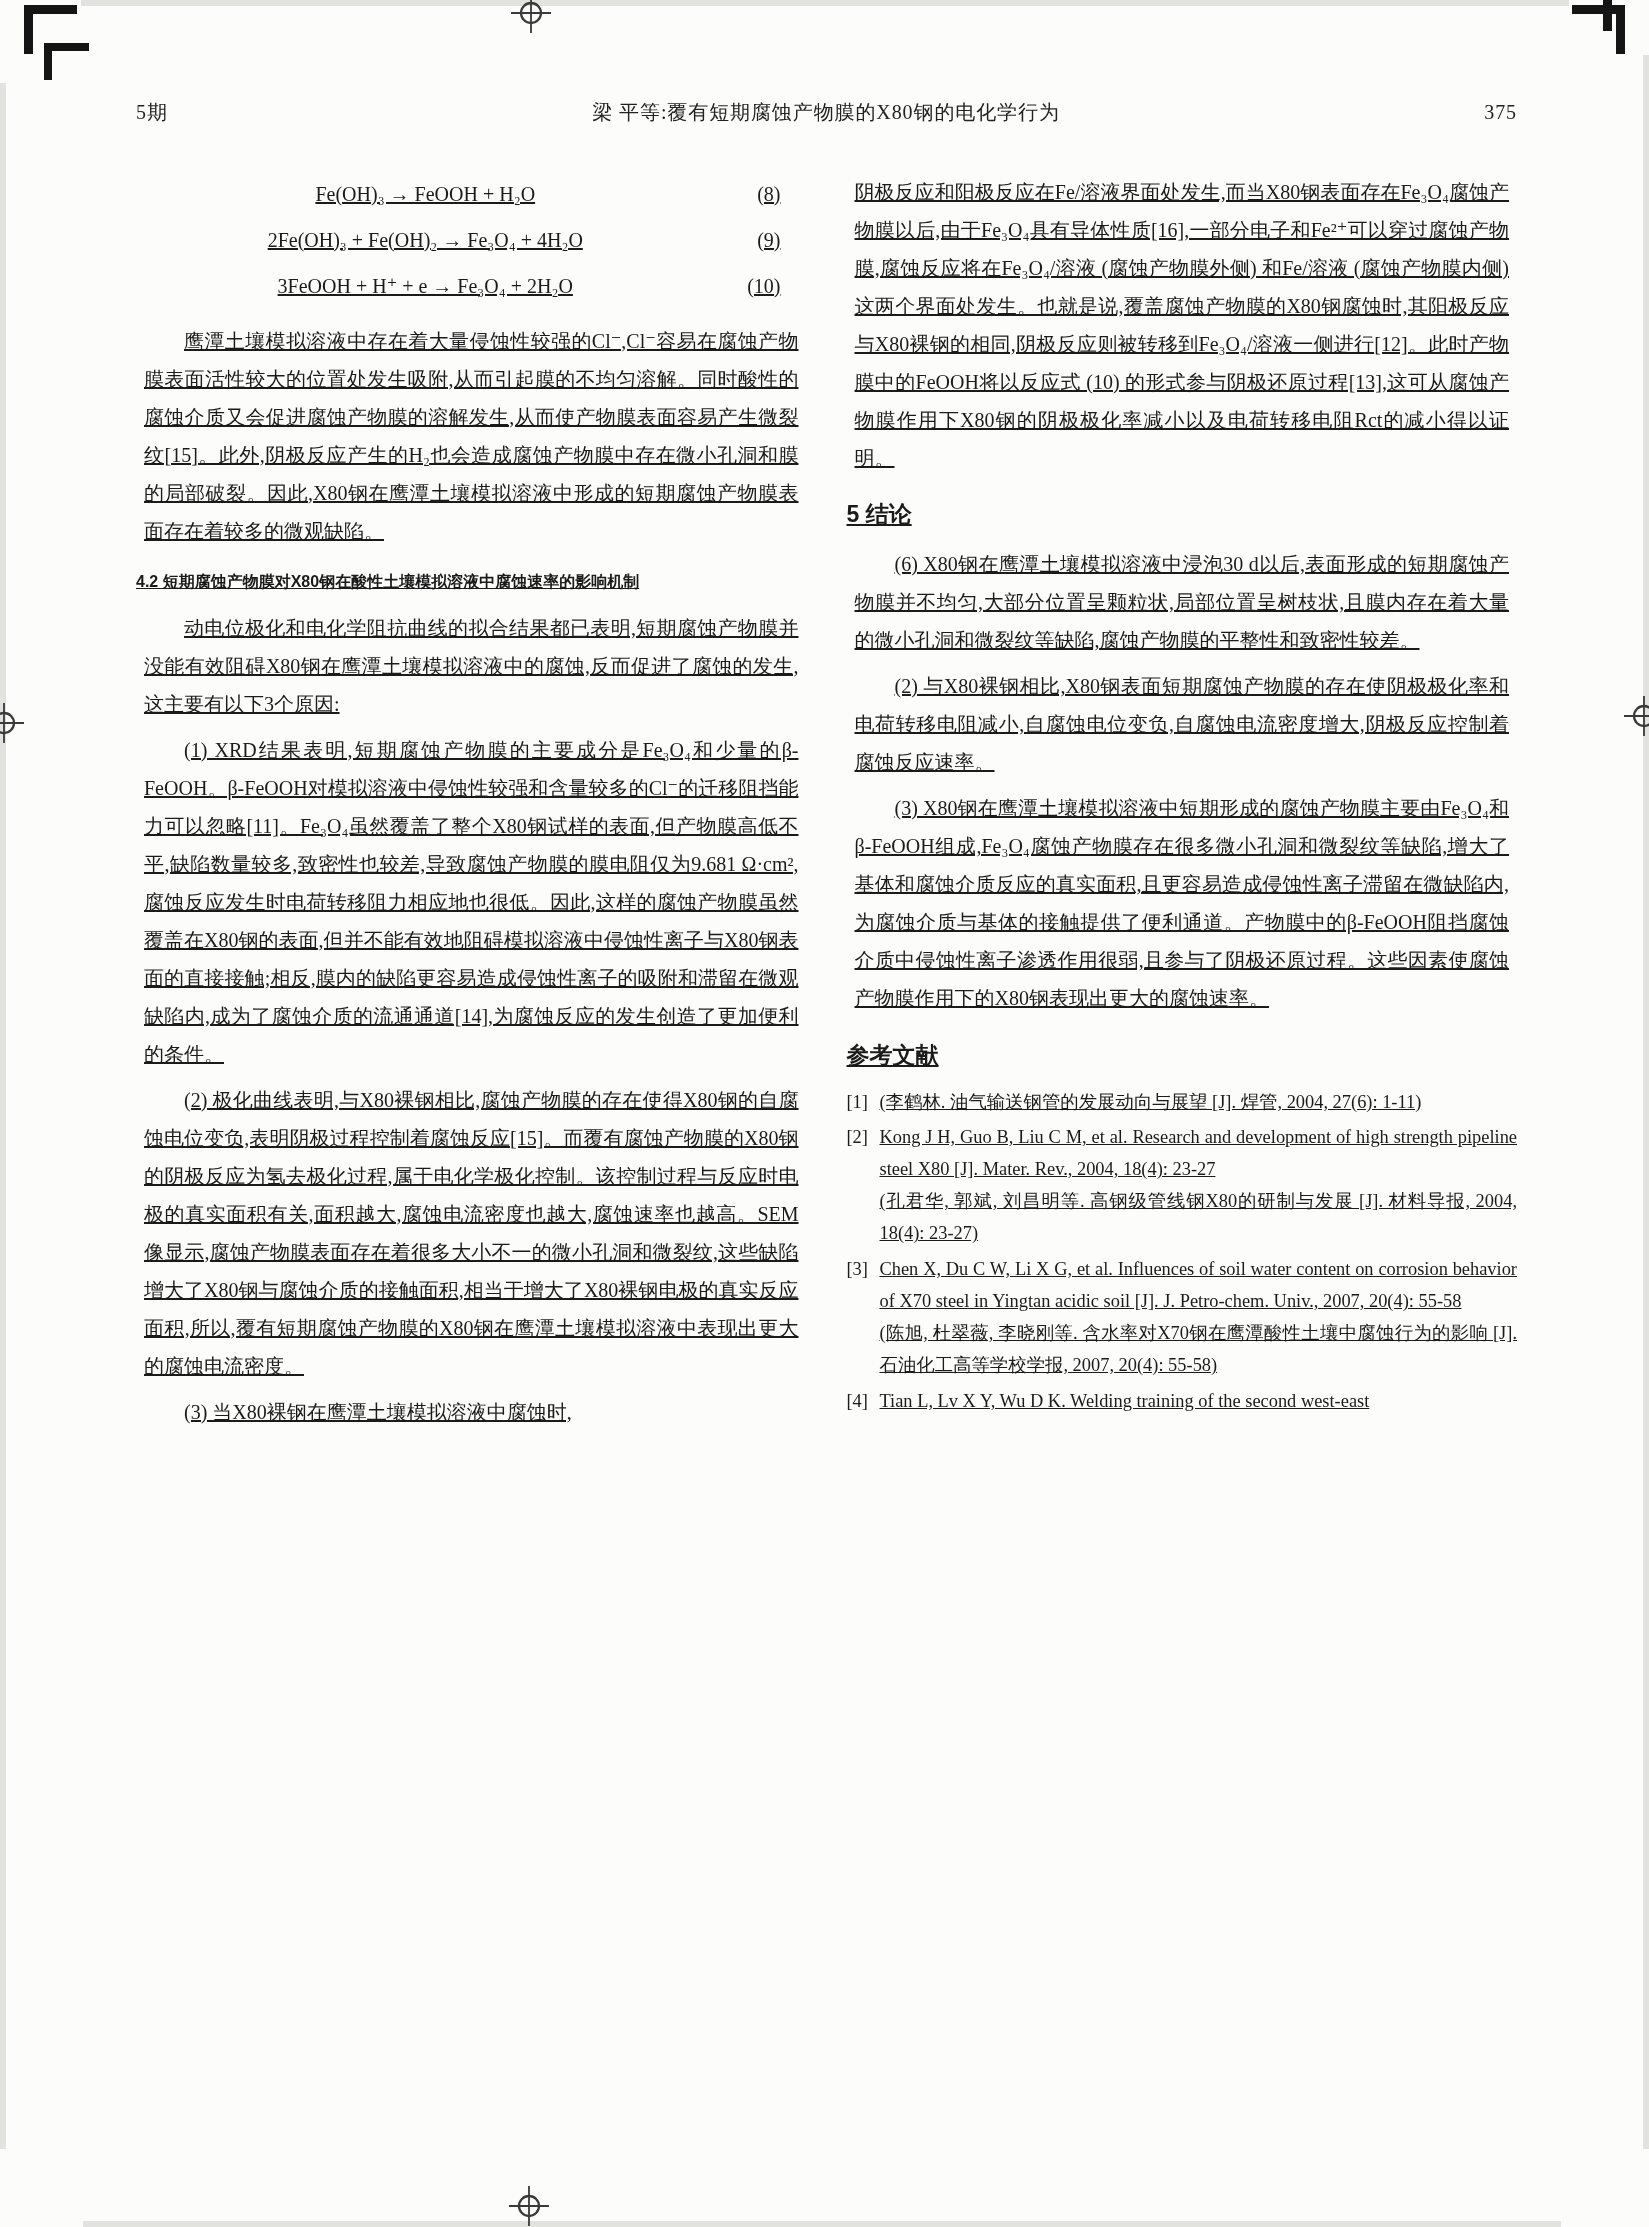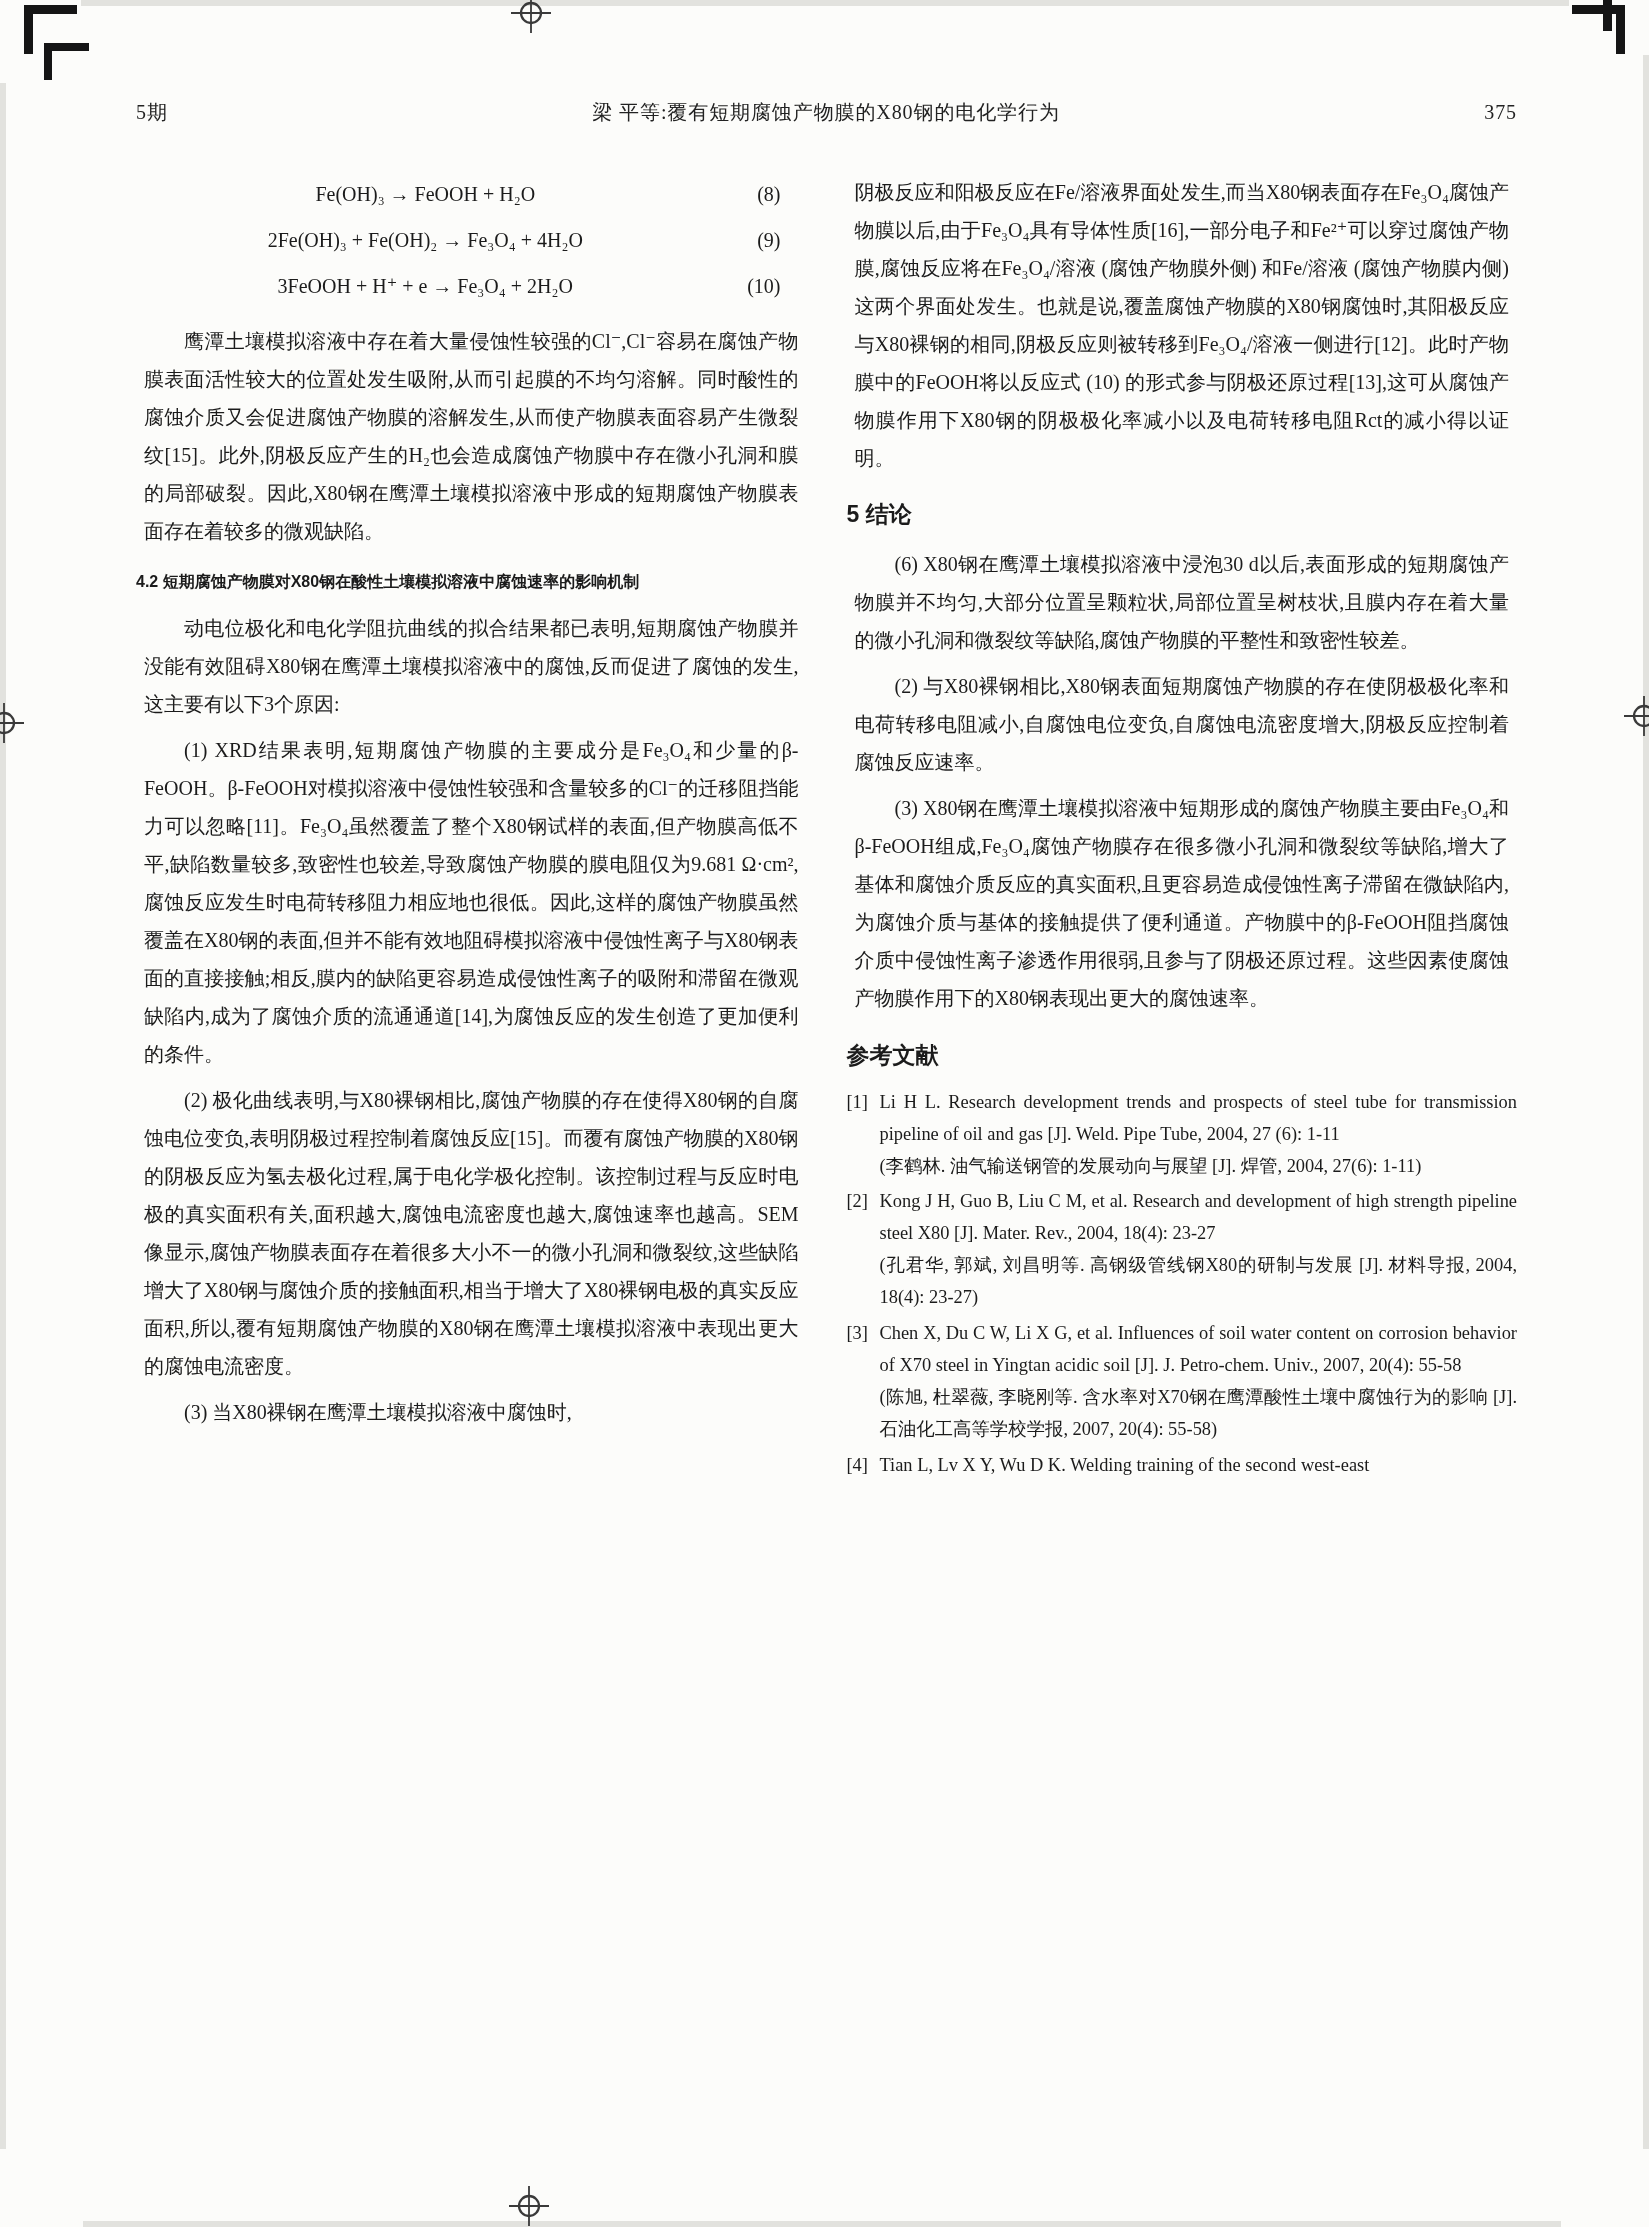--- a/index.html
+++ b/index.html
@@ -24,21 +24,21 @@
   .reg{position:absolute;width:40px;height:40px;}
   .reg svg{display:block;}
   .page{
     position:absolute;left:136px;top:99px;width:1381px;
   }
   .header{
     display:flex;align-items:baseline;justify-content:space-between;
     font-size:20px;letter-spacing:0.9px;margin-bottom:39px;color:#222;
   }
   .header .rt{flex:1;text-align:center;}
-  .columns{display:flex;gap:40px;}
+  .columns{display:flex;gap:40px;text-decoration:underline;}
   .col{flex:1;min-width:0;font-size:20px;line-height:38px;text-align:justify;}
   .eqs{margin:5.5px 0 13px 0;}
   .eq-row{display:flex;align-items:baseline;line-height:46px;}
   .eq-expr{flex:1;text-align:center;}
   .eq-num{width:66px;text-align:right;padding-right:26px;}
   p.para{margin:8px;text-indent:2em;}
   p.para.noindent{text-indent:0;}
   h3.sub{
     font-size:16px;font-weight:bold;margin:13px 0 9.2px 0;line-height:37px;
     padding-left:1.9em;text-indent:-1.9em;text-align:left;
@@ -138,21 +138,20 @@
 
       <p class="para">(6) X80钢在鹰潭土壤模拟溶液中浸泡30 d以后,表面形成的短期腐蚀产物膜并不均匀,大部分位置呈颗粒状,局部位置呈树枝状,且膜内存在着大量的微小孔洞和微裂纹等缺陷,腐蚀产物膜的平整性和致密性较差。</p>
       <p class="para">(2) 与X80裸钢相比,X80钢表面短期腐蚀产物膜的存在使阴极极化率和电荷转移电阻减小,自腐蚀电位变负,自腐蚀电流密度增大,阴极反应控制着腐蚀反应速率。</p>
       <p class="para">(3) X80钢在鹰潭土壤模拟溶液中短期形成的腐蚀产物膜主要由Fe₃O₄和β-FeOOH组成,Fe₃O₄腐蚀产物膜存在很多微小孔洞和微裂纹等缺陷,增大了基体和腐蚀介质反应的真实面积,且更容易造成侵蚀性离子滞留在微缺陷内,为腐蚀介质与基体的接触提供了便利通道。产物膜中的β-FeOOH阻挡腐蚀介质中侵蚀性离子渗透作用很弱,且参与了阴极还原过程。这些因素使腐蚀产物膜作用下的X80钢表现出更大的腐蚀速率。</p>
 
       <h2 class="sec">参考文献</h2>
 
       <div class="refs">
         <div class="ref">
           <span class="ref-label">[1]</span>
-          <div class="ref-en">Li H L. Research development trends and prospects of steel tube for transmission pipeline of oil and gas [J]. Weld. Pipe Tube, 2004, 27 (6): 1-11</div>
           <div class="ref-cn">(李鹤林. 油气输送钢管的发展动向与展望 [J]. 焊管, 2004, 27(6): 1-11)</div>
         </div>
         <div class="ref">
           <span class="ref-label">[2]</span>
           <div class="ref-en">Kong J H, Guo B, Liu C M, et al. Research and development of high strength pipeline steel X80 [J]. Mater. Rev., 2004, 18(4): 23-27</div>
           <div class="ref-cn">(孔君华, 郭斌, 刘昌明等. 高钢级管线钢X80的研制与发展 [J]. 材料导报, 2004, 18(4): 23-27)</div>
         </div>
         <div class="ref">
           <span class="ref-label">[3]</span>
           <div class="ref-en">Chen X, Du C W, Li X G, et al. Influences of soil water content on corrosion behavior of X70 steel in Yingtan acidic soil [J]. J. Petro-chem. Univ., 2007, 20(4): 55-58</div>

